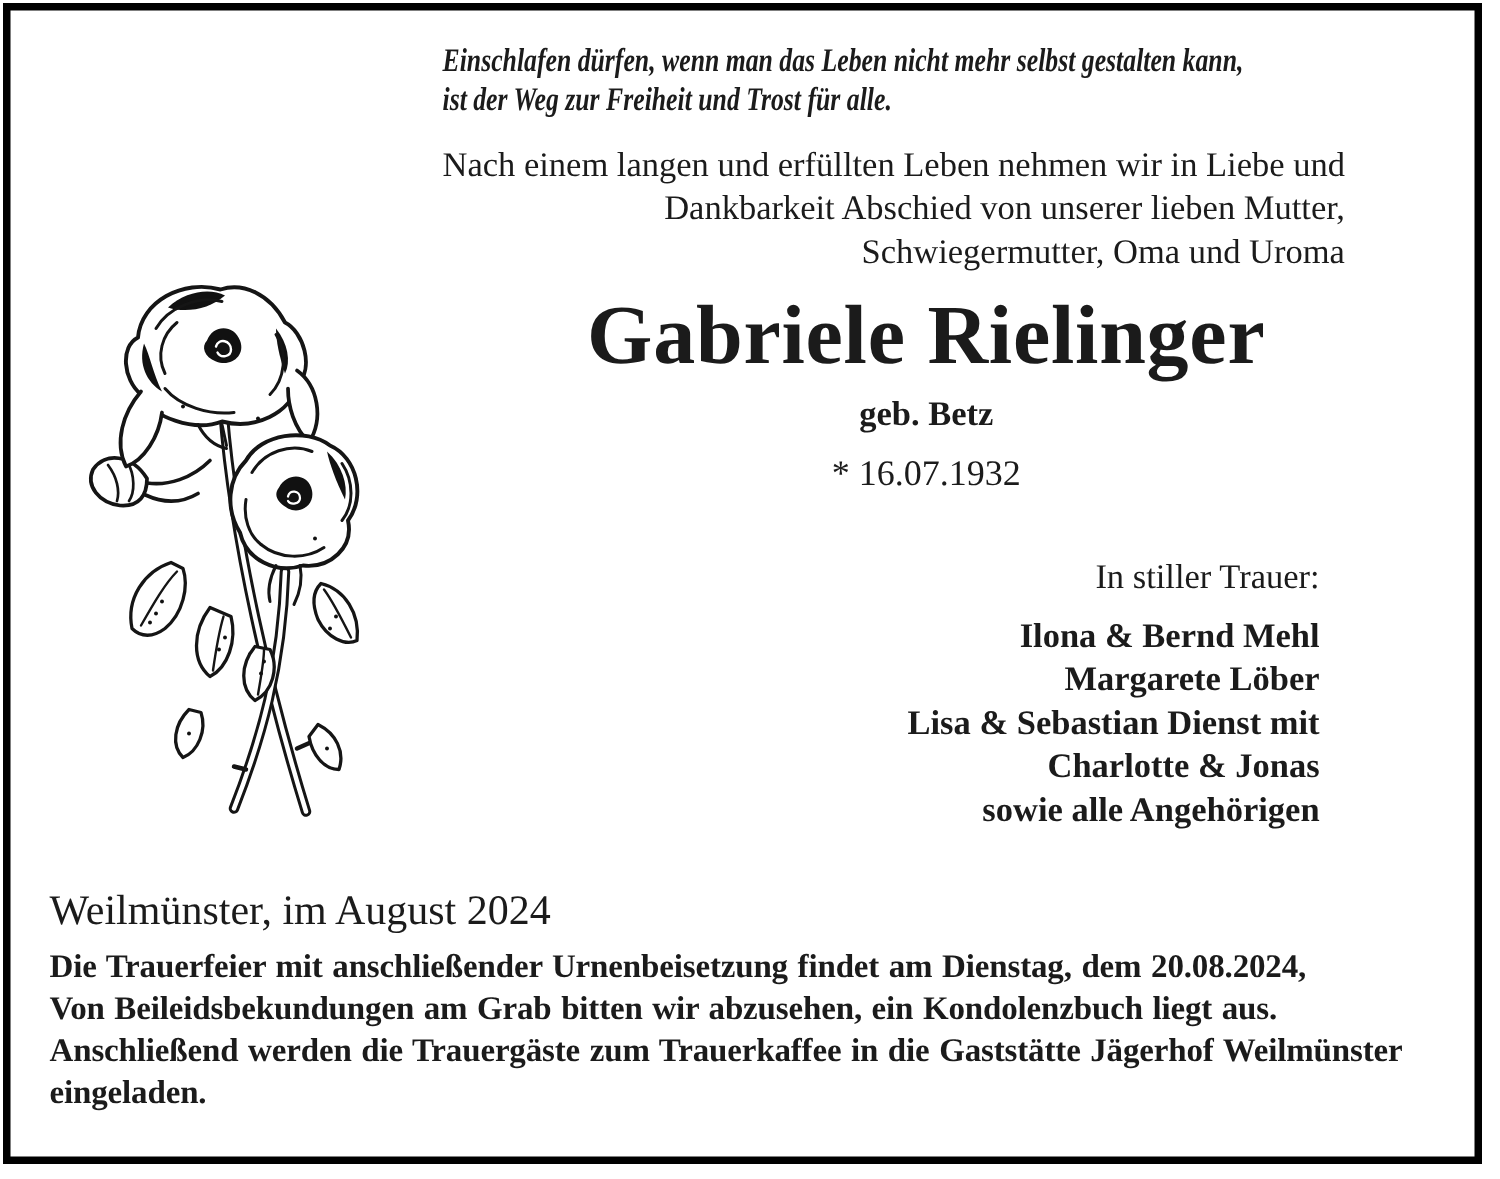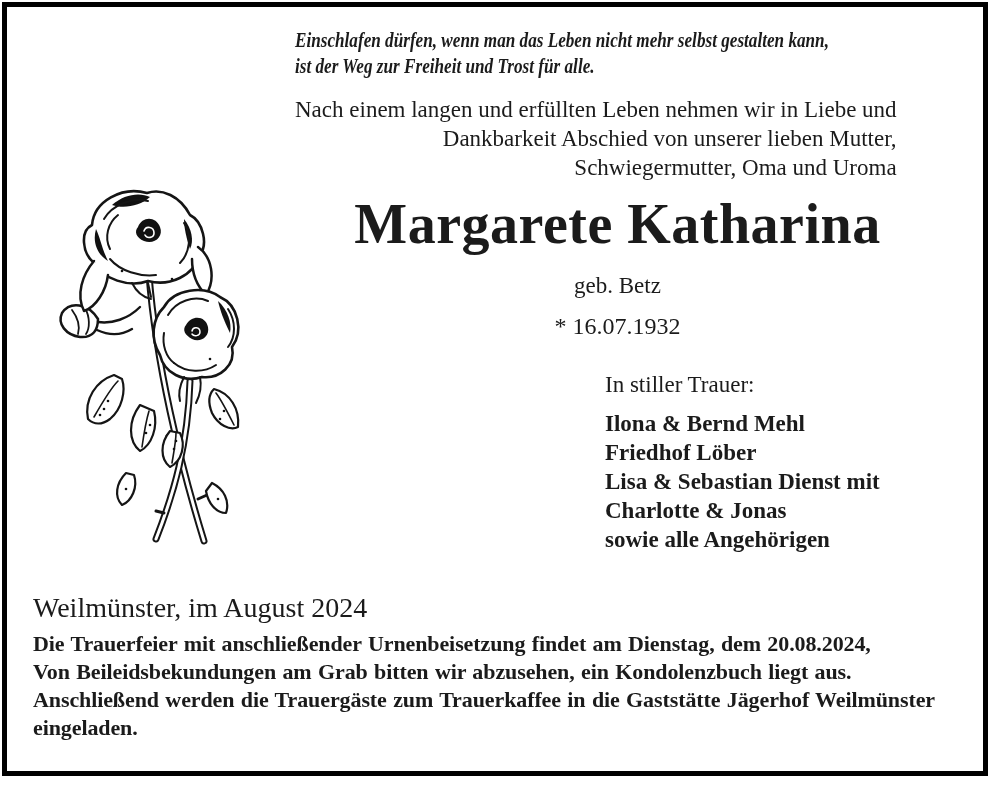--- a/index.html
+++ b/index.html
@@ -39,32 +39,33 @@
     left: 290px; top: 194px;
     width: 655px;
     text-align: center;
   }
   .deceased-name {
     font-size: 56px; line-height: 60px;
     font-weight: bold;
     letter-spacing: 0.5px;
   }
   .maiden-name {
-    font-size: 23px; font-weight: normal;
-    margin-top: 19px;
+    font-size: 23px; font-weight: bold;
+    margin-top: 9px;
   }
   .dates {
     margin-top: 14px;
     font-size: 24px;
     display: flex; justify-content: center; 
   }
   .mourning {
     left: 605px; top: 370px;
     font-size: 23px; line-height: 29px;
     white-space: nowrap;
+    text-align: right;
   }
   .mourning-header { margin-bottom: 10px; }
   .mourner { font-weight: 600; }
   .dateline {
     left: 33px; top: 592px;
     font-size: 28px;
   }
   .details {
     left: 33px; top: 630px;
     font-size: 22px; line-height: 28px;
@@ -167,31 +168,31 @@
   <div>ist der Weg zur Freiheit und Trost für alle.</div>
 </div>
 
 <div class="abs intro">
   <div>Nach einem langen und erfüllten Leben nehmen wir in Liebe und</div>
   <div>Dankbarkeit Abschied von unserer lieben Mutter,</div>
   <div>Schwiegermutter, Oma und Uroma</div>
 </div>
 
 <div class="abs headline">
-  <div class="deceased-name">Margarete Katharina</div>
+  <div class="deceased-name">Gabriele Rielinger</div>
   <div class="maiden-name">geb. Betz</div>
   <div class="dates">
     <span>* 16.07.1932</span>
   </div>
 </div>
 
 <div class="abs mourning">
   <div class="mourning-header">In stiller Trauer:</div>
   <div class="mourner">Ilona &amp; Bernd Mehl</div>
-  <div class="mourner">Friedhof Löber</div>
+  <div class="mourner">Margarete Löber</div>
   <div class="mourner">Lisa &amp; Sebastian Dienst mit</div>
   <div class="mourner">Charlotte &amp; Jonas</div>
   <div class="mourner">sowie alle Angehörigen</div>
 </div>
 
 <div class="abs dateline">Weilmünster, im August 2024</div>
 
 <div class="abs details">
   <div>Die Trauerfeier mit anschließender Urnenbeisetzung findet am Dienstag, dem 20.08.2024,</div>
   <div>Von Beileidsbekundungen am Grab bitten wir abzusehen, ein Kondolenzbuch liegt aus.</div>

